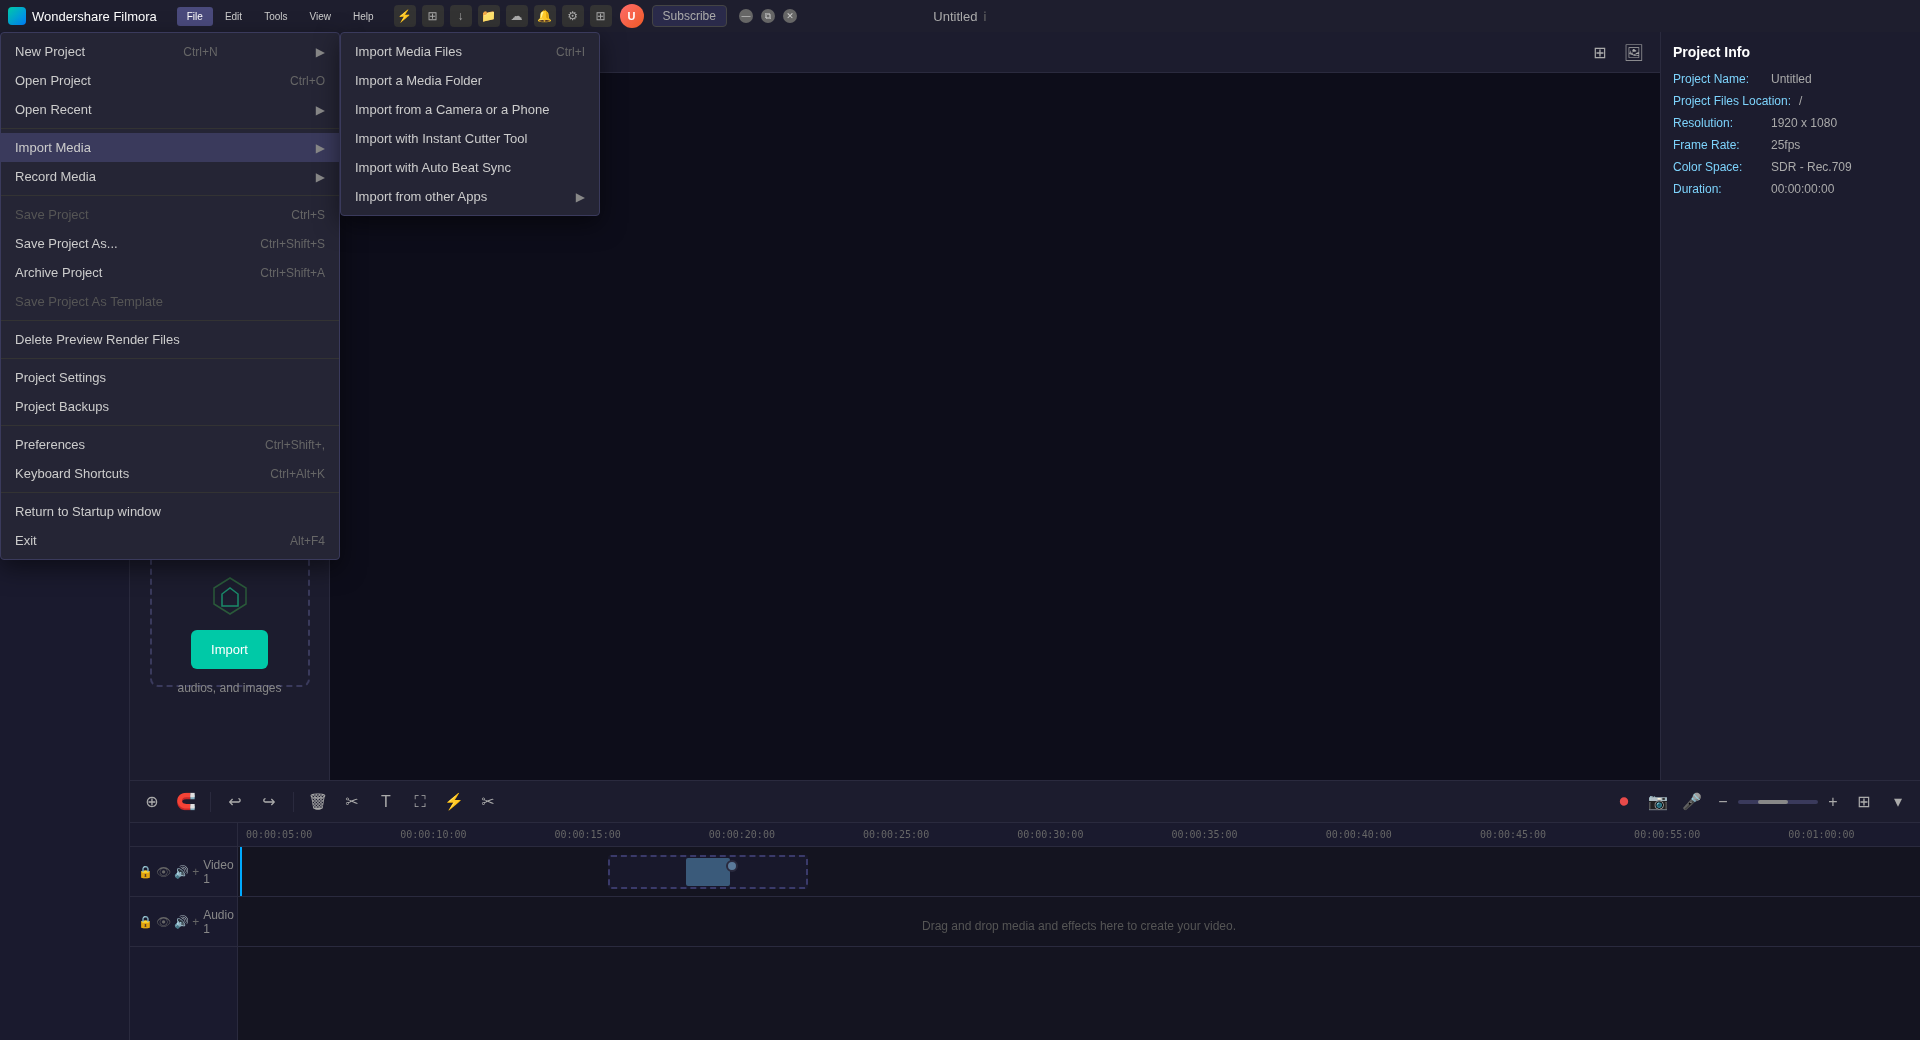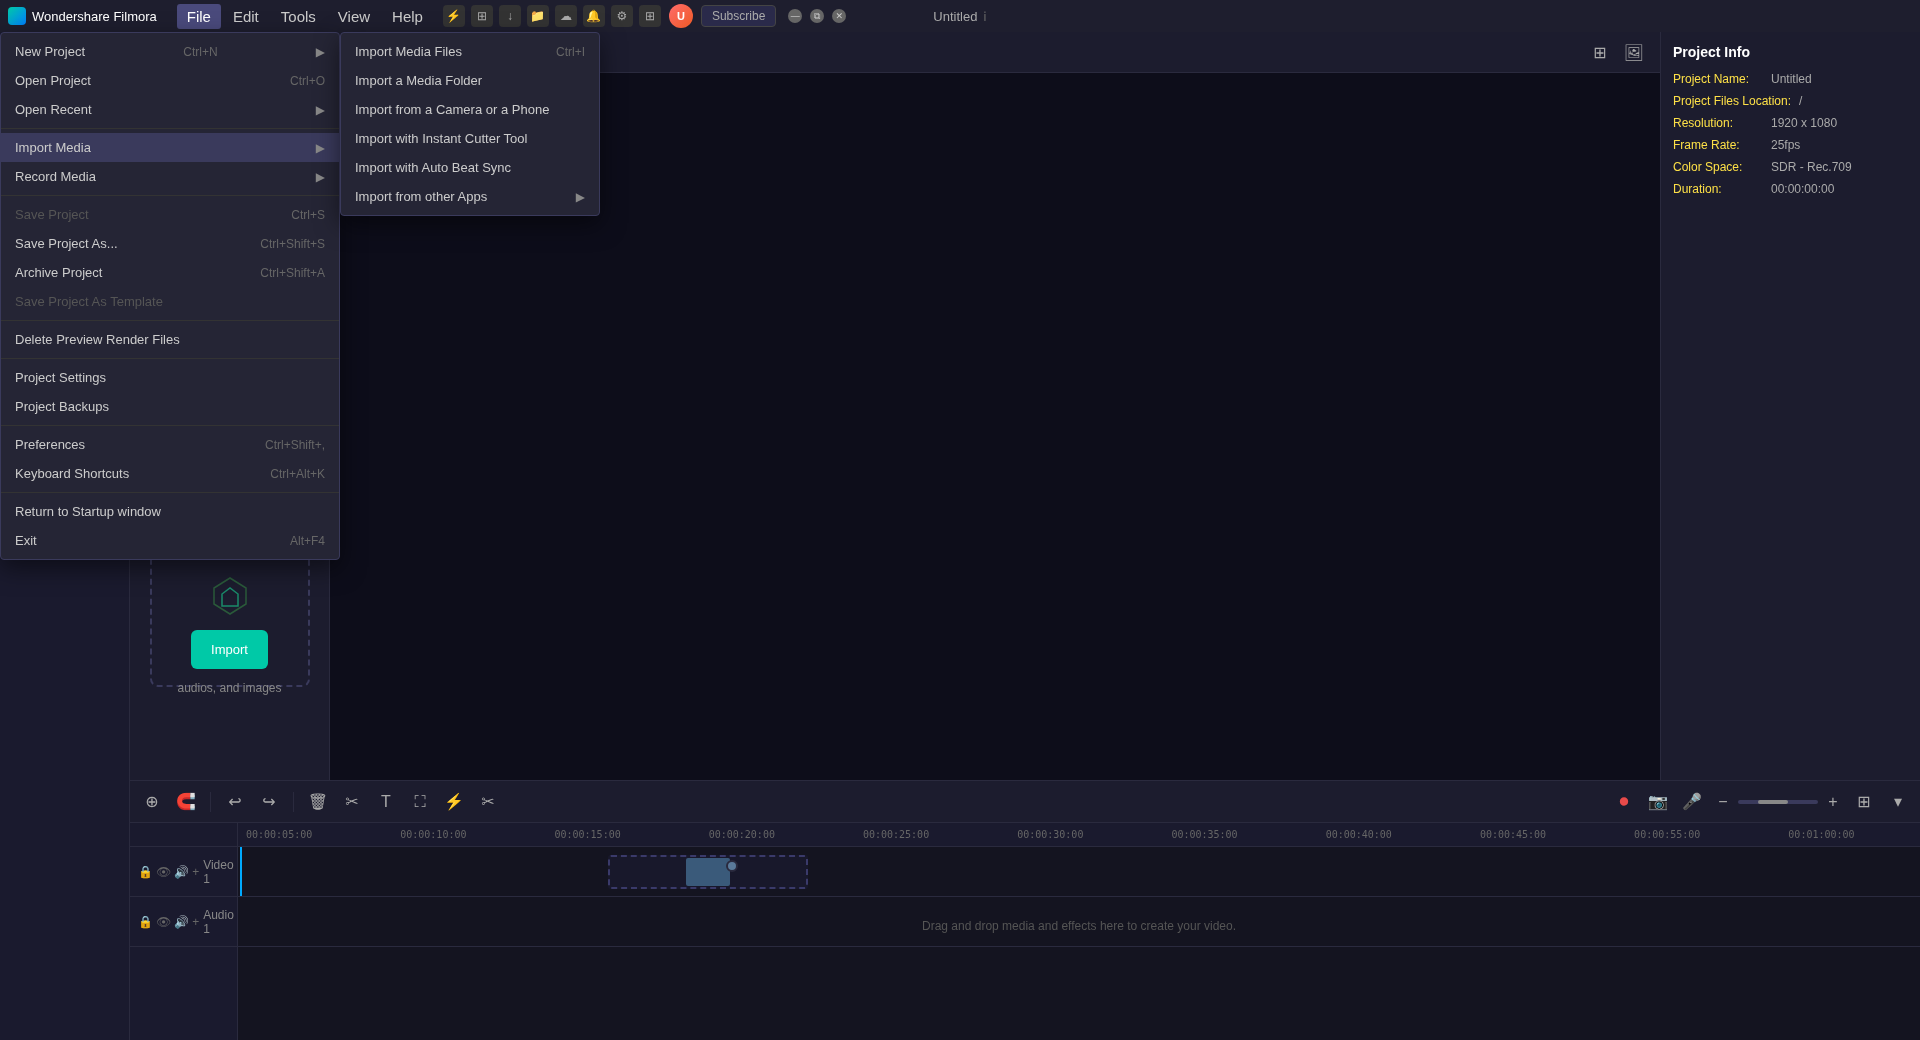--- a/index.html
+++ b/index.html
@@ -3,21 +3,21 @@
   <meta charset="utf-8">
   <style>
     * { margin: 0; padding: 0; box-sizing: border-box; }
     body { width: 1920px; height: 1040px; background: #1a1a2e; font-family: 'Segoe UI', Arial, sans-serif; font-size: 13px; color: #ccc; overflow: hidden; position: relative; }
 
     
     #titlebar { display: flex; align-items: center; height: 32px; background: #1e1e2e; padding: 0 8px; position: relative; z-index: 100; }
     #titlebar .app-logo { display: flex; align-items: center; gap: 6px; color: #fff; font-size: 13px; font-weight: 500; margin-right: 20px; }
     #titlebar .logo-icon { width: 18px; height: 18px; background: linear-gradient(135deg, #00c9a7, #0080ff); border-radius: 4px; }
     #titlebar .menu-bar { display: flex; align-items: center; gap: 2px; }
-    #titlebar .menu-item { padding: 4px 10px; color: #ccc; cursor: pointer; border-radius: 3px; font-size: 15px; }
+    #titlebar .menu-item { padding: 4px 10px; color: #ccc; cursor: pointer; border-radius: 3px; font-size: 10px; }
     #titlebar .menu-item:hover, #titlebar .menu-item.active { background: #3a3a5c; color: #fff; }
     #titlebar .menu-item.active { background: #4a4a7c; }
     #titlebar .title-center { position: absolute; left: 50%; transform: translateX(-50%); color: #aaa; font-size: 13px; display: flex; align-items: center; gap: 6px; }
     #titlebar .win-btn { width: 14px; height: 14px; border-radius: 50%; cursor: pointer; display: flex; align-items: center; justify-content: center; font-size: 9px; }
     #titlebar .win-btn.minimize { background: #666; }
     #titlebar .win-btn.restore { background: #666; }
     #titlebar .win-btn.close { background: #666; }
     #titlebar .header-icons { display: flex; align-items: center; gap: 6px; margin-left: 10px; }
     #titlebar .header-icon { width: 22px; height: 22px; background: #333; border-radius: 4px; display: flex; align-items: center; justify-content: center; color: #aaa; font-size: 12px; cursor: pointer; }
     #titlebar .subscribe-btn { background: #2a2a4a; color: #aaa; border: 1px solid #444; border-radius: 4px; padding: 3px 10px; font-size: 12px; cursor: pointer; margin-left: 8px; }
@@ -72,21 +72,21 @@
     #player-progress-fill { height: 100%; background: #444; border-radius: 3px; width: 0%; }
     #player-progress-thumb { width: 12px; height: 12px; background: #888; border-radius: 50%; position: absolute; top: -3px; left: 0; }
     #time-display { display: flex; align-items: center; gap: 4px; justify-content: center; margin-bottom: 6px; color: #888; font-size: 12px; font-family: monospace; }
     #playback-btns { display: flex; align-items: center; justify-content: center; gap: 12px; }
     .playback-btn { background: transparent; border: none; color: #aaa; cursor: pointer; font-size: 18px; display: flex; align-items: center; justify-content: center; }
 
     
     #right-panel { width: 260px; background: #1c1c2e; border-left: 1px solid #2a2a3e; padding: 12px; }
     #right-panel .panel-title { color: #fff; font-size: 14px; font-weight: 600; margin-bottom: 12px; }
     .info-row { display: flex; gap: 8px; margin-bottom: 8px; color: #aaa; font-size: 12px; }
-    .info-label { color: #fde047; min-width: 90px; }
+    .info-label { color: #7dd3fc; min-width: 90px; }
     .info-value { color: #aaa; }
 
     
     #timeline { height: 260px; background: #141420; border-top: 1px solid #2a2a3e; display: flex; flex-direction: column; }
     #timeline-toolbar { height: 42px; background: #1c1c2e; border-bottom: 1px solid #2a2a3e; display: flex; align-items: center; padding: 0 8px; gap: 6px; }
     .timeline-tool { background: transparent; border: none; color: #aaa; cursor: pointer; font-size: 16px; display: flex; align-items: center; justify-content: center; width: 28px; height: 28px; border-radius: 3px; }
     .timeline-separator { width: 1px; height: 20px; background: #2a2a3e; margin: 0 4px; }
     .timeline-right { margin-left: auto; display: flex; align-items: center; gap: 6px; }
     #timeline-track-area { display: flex; flex: 1; }
     #timeline-labels { width: 108px; background: #1a1a2e; border-right: 1px solid #2a2a3e; display: flex; flex-direction: column; }

